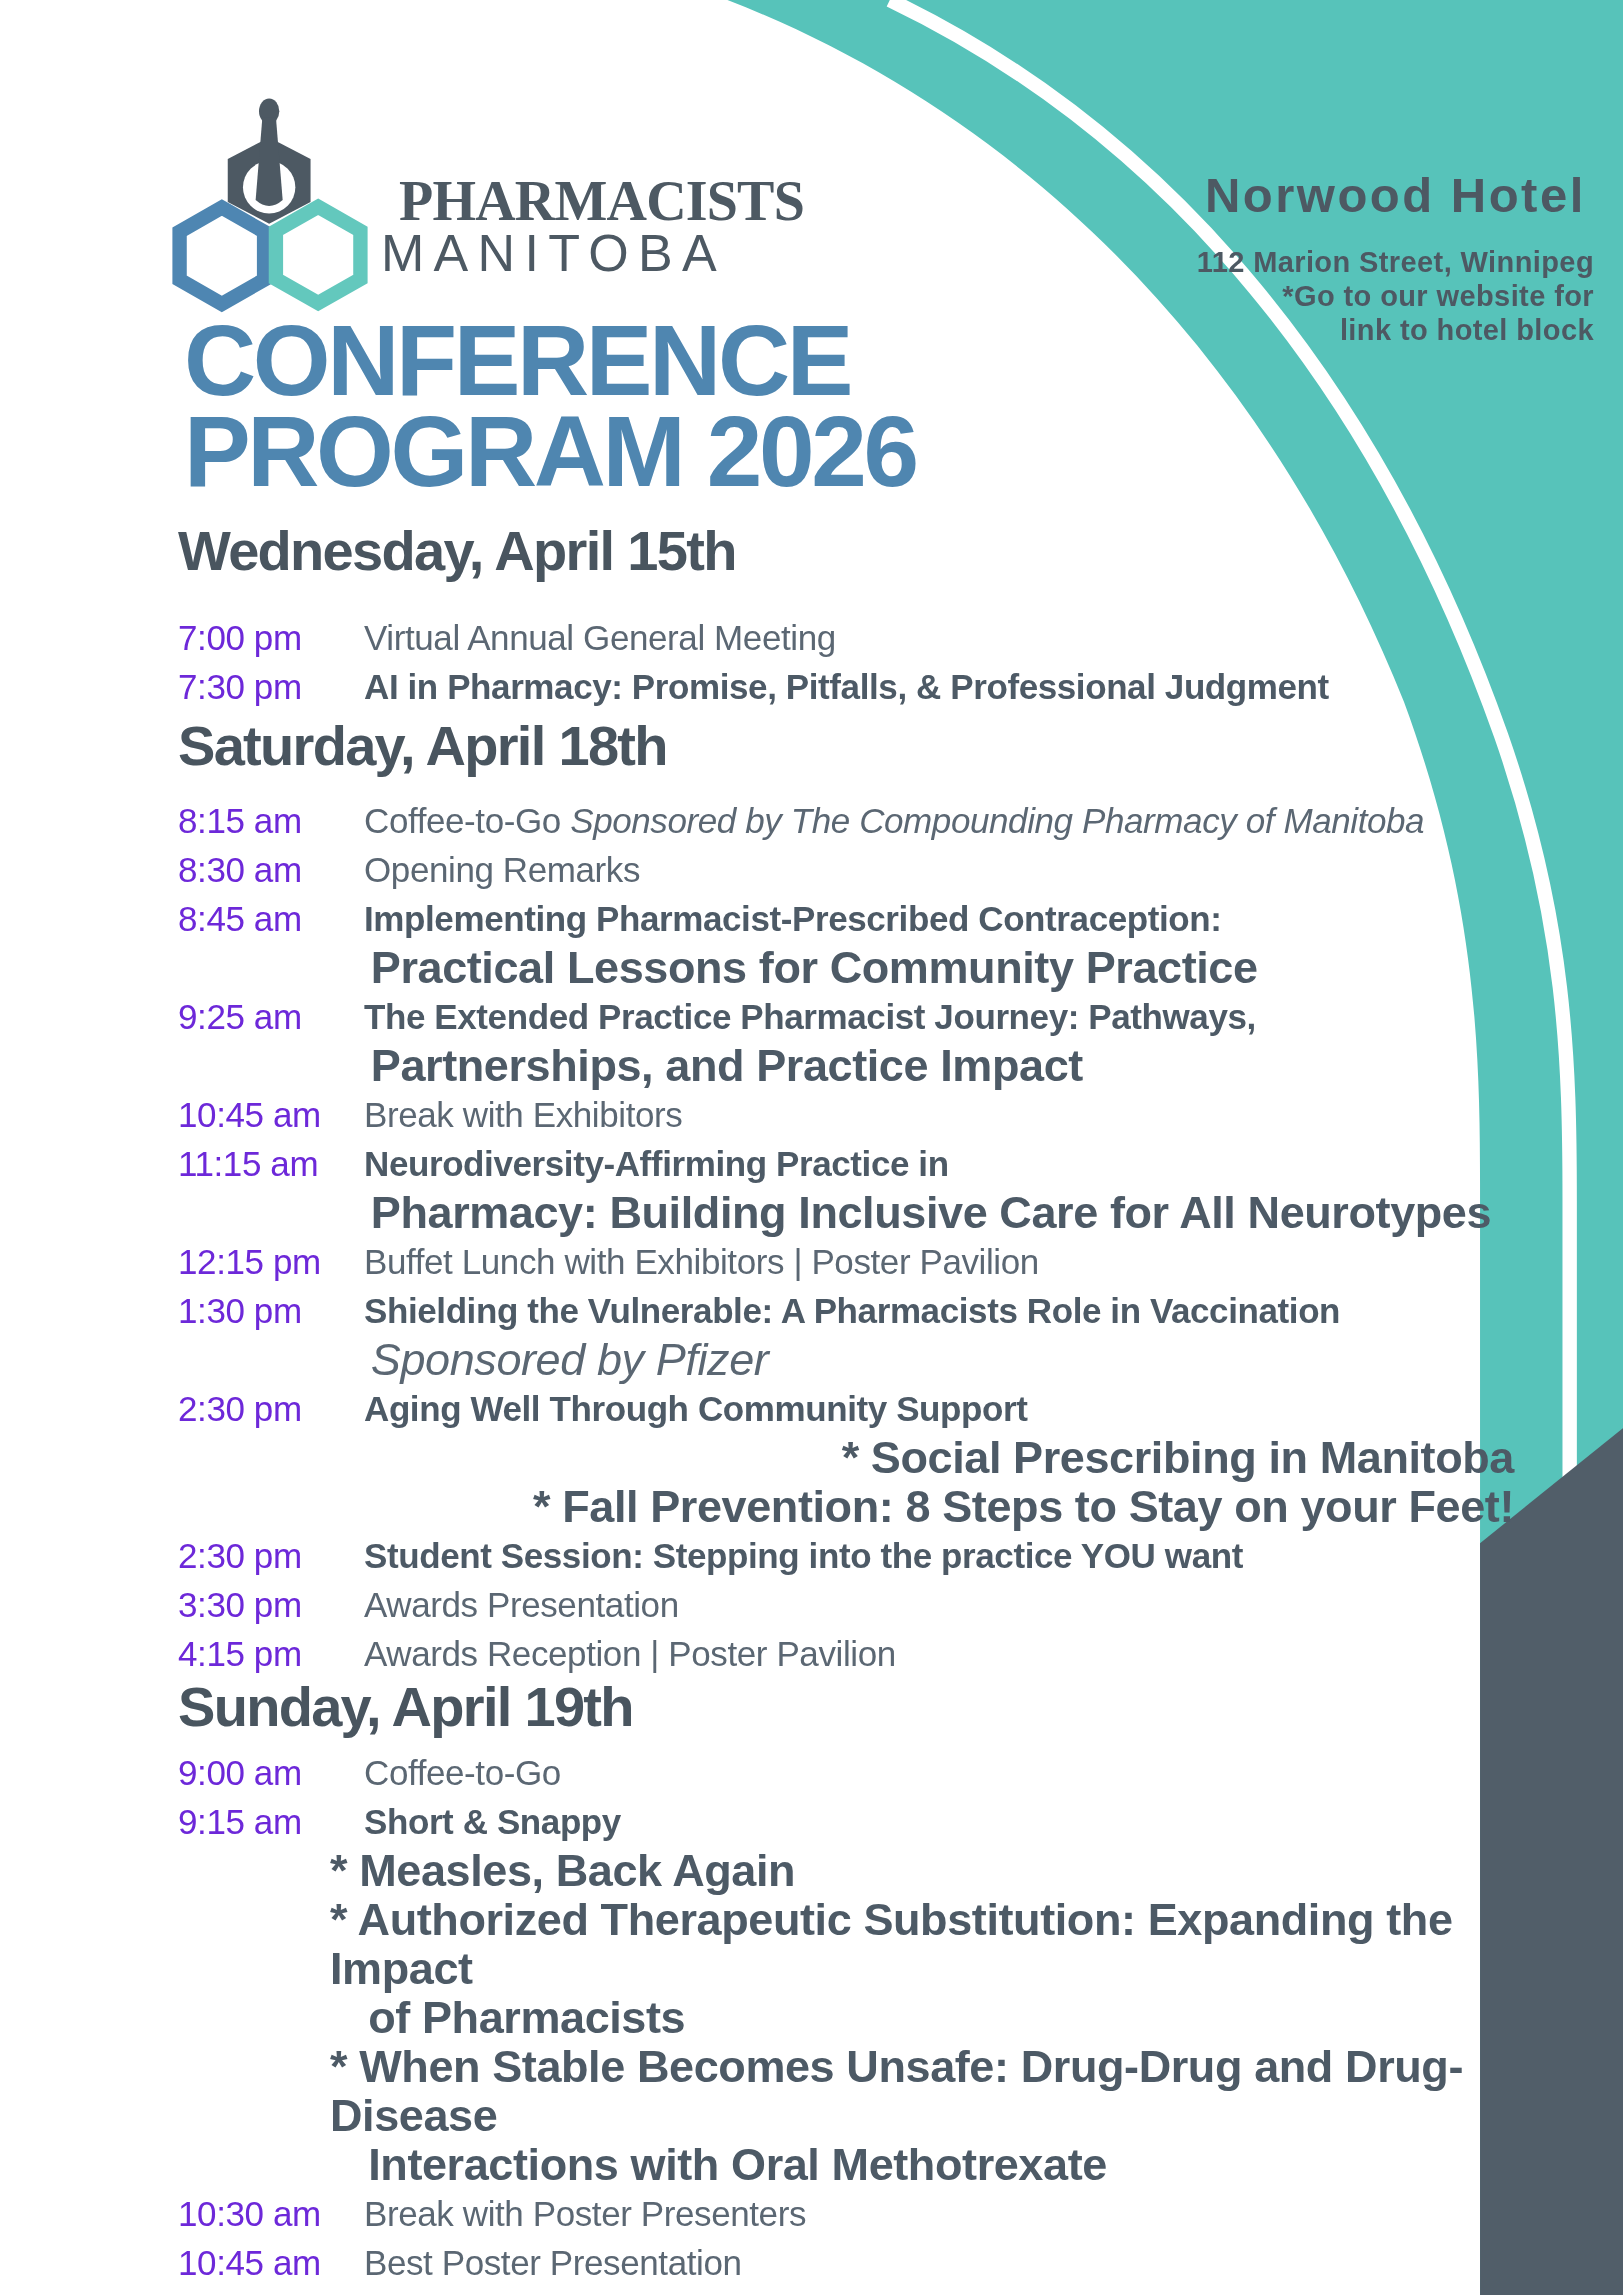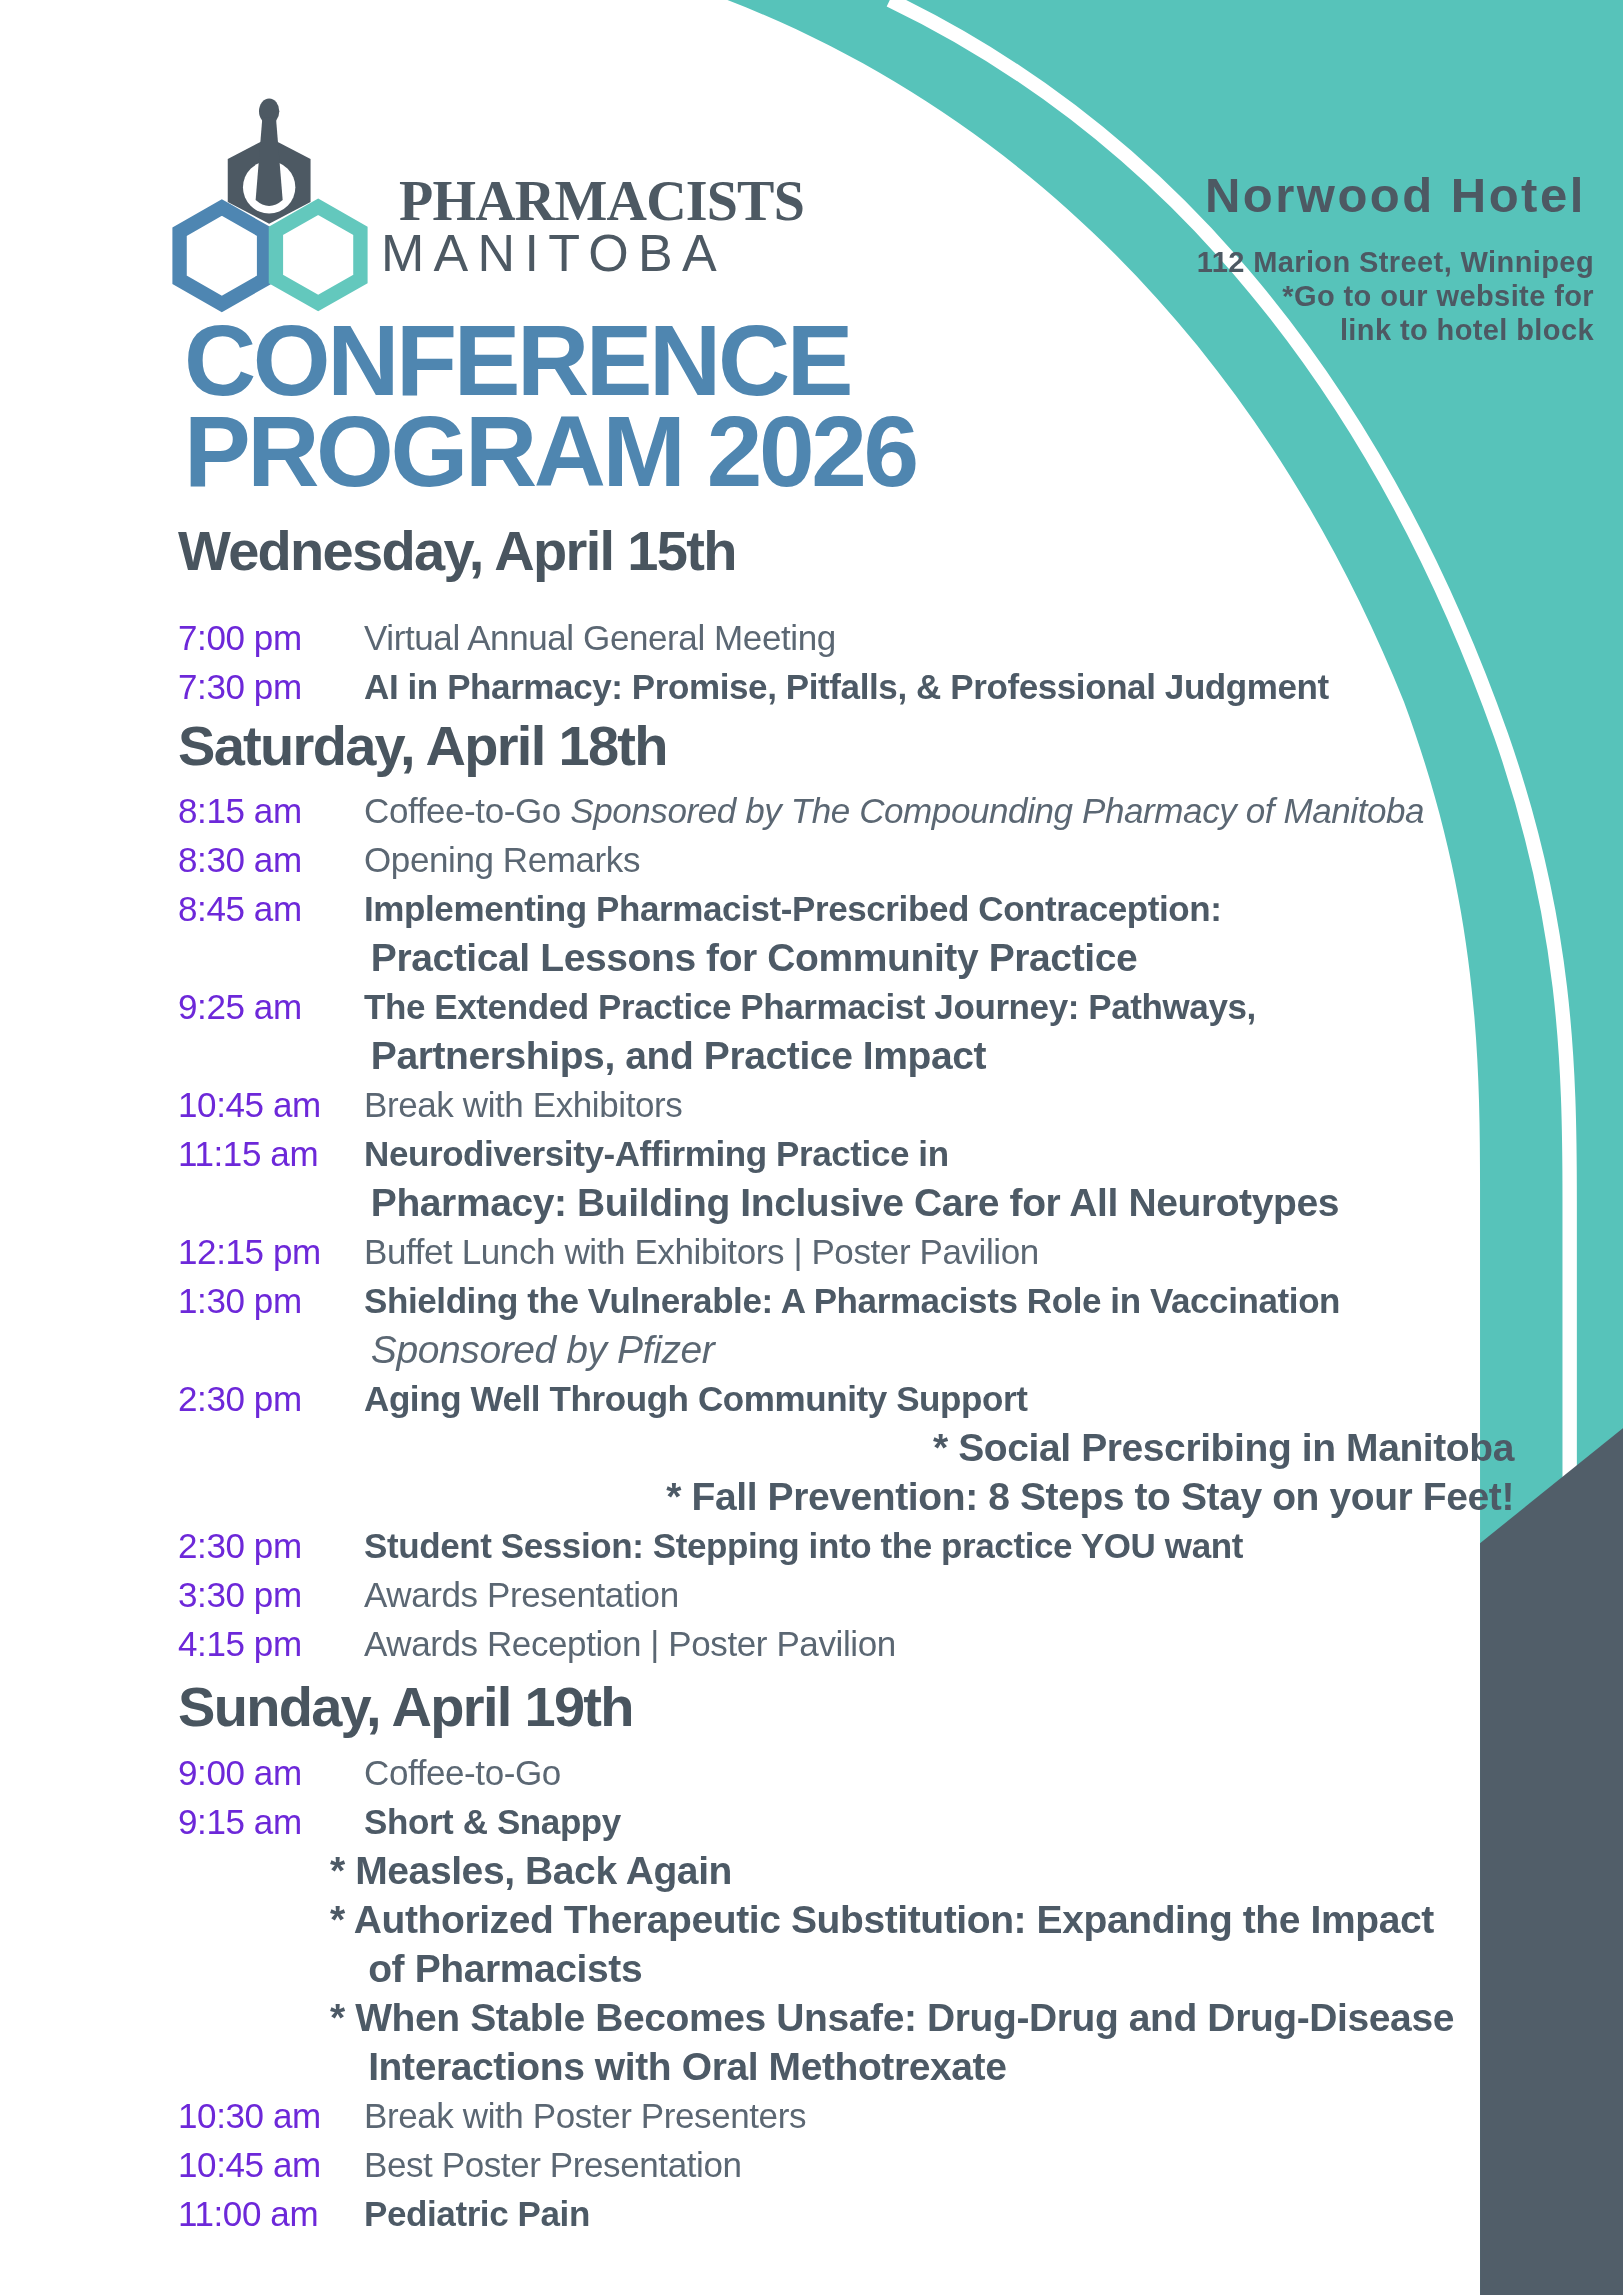--- a/index.html
+++ b/index.html
@@ -45,33 +45,33 @@
   
   .day{position:absolute;left:178px;width:1336px;z-index:3;}
   #day-0{top:514px;}
   #day-1{top:709px;}
   #day-2{top:1670px;}
   .day-heading{
     font-size:56px;font-weight:bold;letter-spacing:-1.7px;line-height:74px;
     color:#49555f;
   }
   #day-0 .day-heading{margin-bottom:25px;}
-  #day-1 .day-heading{margin-bottom:3px;}
+  #day-1 .day-heading{margin-bottom:13px;}
   #day-2 .day-heading{margin-bottom:4.2px;}
 
   .row{display:flex;align-items:flex-start;}
   .time{
     flex:0 0 186px;font-size:35px;line-height:49px;color:#6d28d9;
     letter-spacing:-0.4px;white-space:nowrap;
   }
   .desc{flex:1;font-size:35px;line-height:49px;color:#5b6773;letter-spacing:-0.4px;}
   .desc .main{}
   .desc .main.b{font-weight:bold;color:#4d5a66;}
   .desc .iln{font-style:italic;}
-  .sub{font-size:39px;line-height:49px;color:#5b6773;letter-spacing:-0.4px;}
+  .sub{font-size:45px;line-height:49px;color:#5b6773;letter-spacing:-0.4px;}
   .sub.b{font-weight:bold;color:#4d5a66;}
   .sub.cont{margin-left:6.8px;}
   .sub.italic{margin-left:6.8px;font-style:italic;font-weight:normal;color:#5b6773;}
   .sub.bullet{margin-left:25px;text-align:right;}
   .sub.bullet-out{margin-left:-34px;}
   .sub.cont2{margin-left:4.2px;}
 </style>
 </head>
 <body>
 

